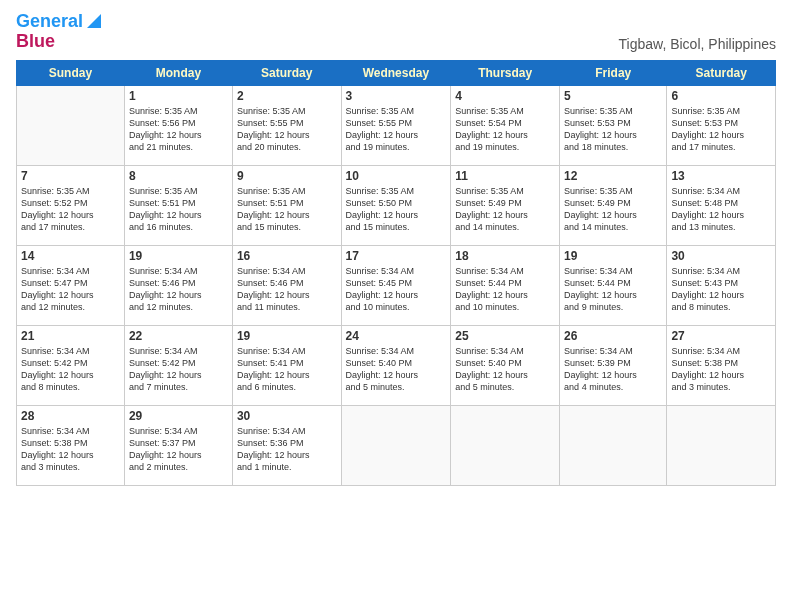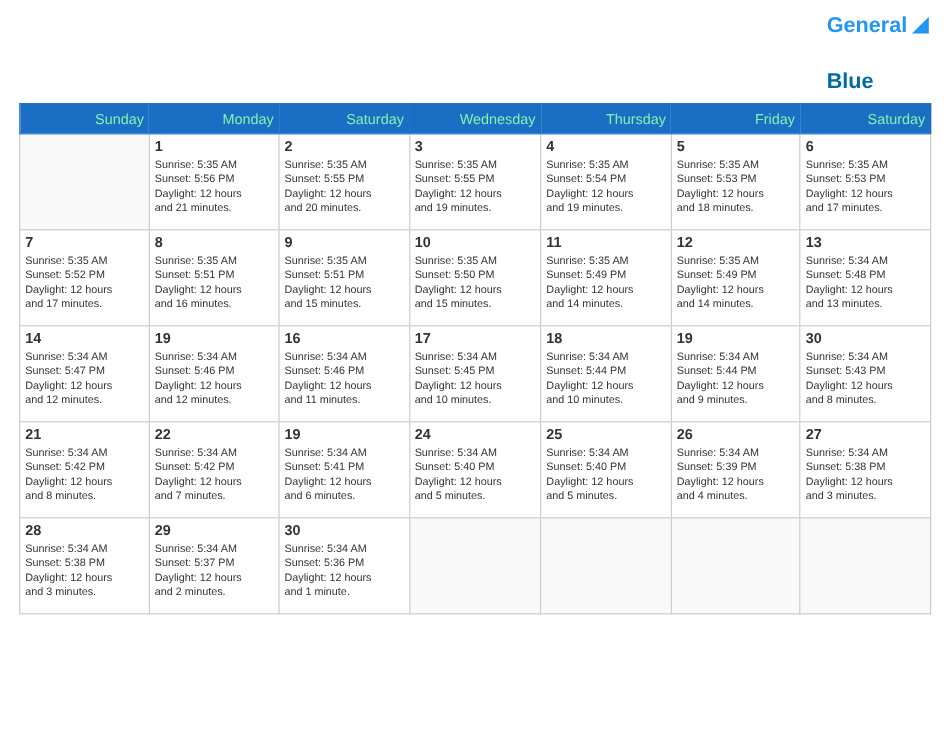--- a/index.html
+++ b/index.html
@@ -13,21 +13,20 @@
     .page {
       width: 792px;
       height: 612px;
       padding: 12px 16px;
     }
     .header {
       display: flex;
       justify-content: space-between;
       align-items: flex-end;
       margin-bottom: 8px;
-      flex-direction: column;
     }
     .logo {
       display: flex;
       align-items: center;
     }
     .logo-text {
       font-size: 18px;
       font-weight: bold;
       color: #333;
       line-height: 1.1;
@@ -48,25 +47,25 @@
       font-size: 14px;
       color: #555;
     }
     .calendar {
       width: 100%;
       border-collapse: collapse;
       border: 1px solid #ccc;
     }
     .calendar th {
       background-color: #1a6fc4;
-      color: #86efac;
+      color: #fef9c3;
       font-size: 12px;
-      font-weight: normal;
+      font-weight: bold;
       padding: 5px 4px;
-      text-align: right;
+      text-align: center;
       border: 1px solid #1a6fc4;
     }
     .calendar td {
       width: 113px;
       vertical-align: top;
       border: 1px solid #ccc;
       padding: 3px 4px;
       font-size: 9.5px;
       color: #333;
       height: 80px;
@@ -91,24 +90,25 @@
 <div class="page">
   <div class="header">
     <div class="logo">
       <div style="display:flex;flex-direction:column;align-items:flex-start;">
         <div style="display:flex;align-items:center;">
           <span class="logo-text"><span>General</span></span>
           <svg width="18" height="18" viewBox="0 0 18 18" style="margin-left:2px;margin-top:-2px;">
             <polygon points="2,16 16,16 16,2" fill="#2196F3"></polygon>
           </svg>
         </div>
-        <span class="logo-text" style="color:#0369a1;margin-top:26px;">Blue</span>
+        <span class="logo-text" style="color:#be185d;">Blue</span>
       </div>
     </div>
     <div class="title-block">
+      <div class="subtitle">Tigbaw, Bicol, Philippines</div>
     </div>
   </div>
 
   <table class="calendar">
     <thead>
       <tr>
       <th>Sunday</th>
           <th>Monday</th>
           <th>Saturday</th>
           <th>Wednesday</th>

